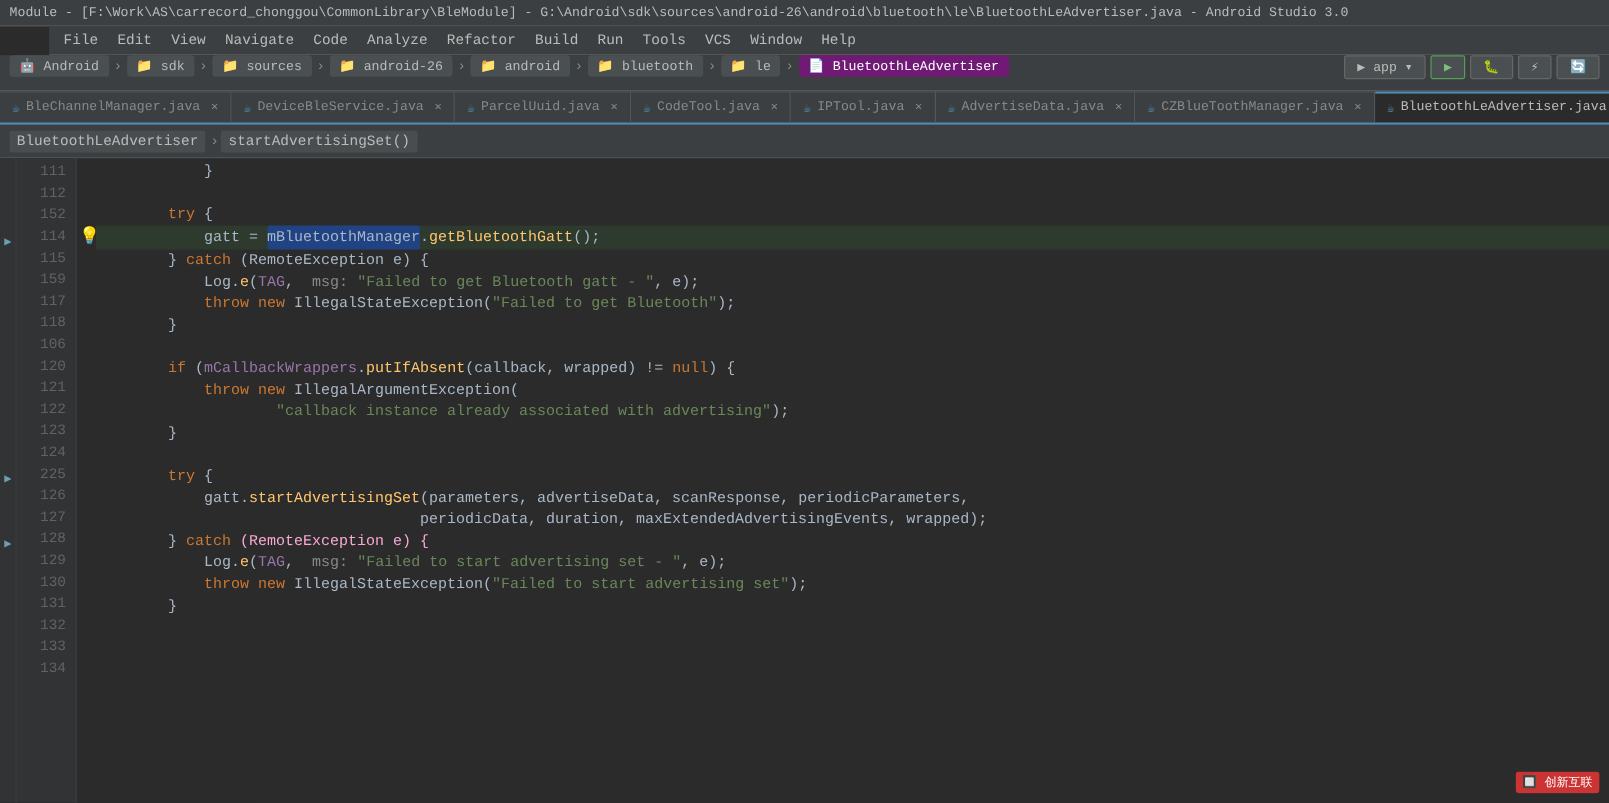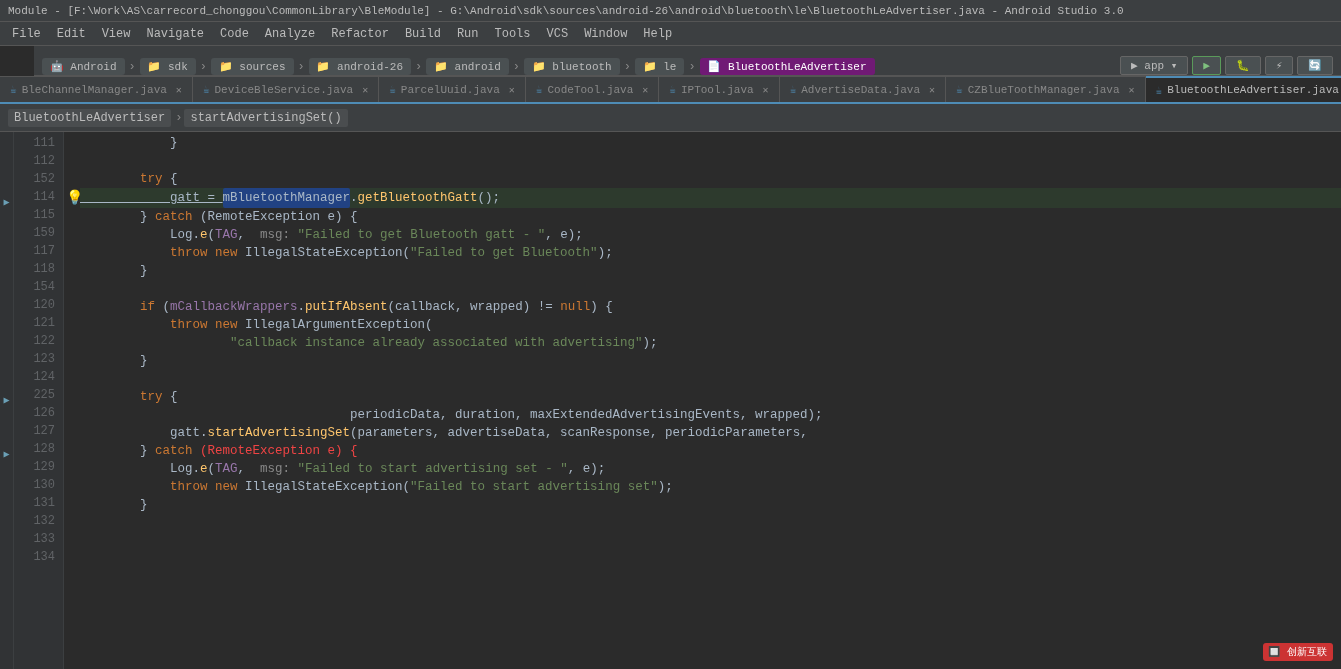--- a/index.html
+++ b/index.html
@@ -28,38 +28,38 @@
     }
 
     
     #menu-bar {
       background: #3c3f41;
       display: flex;
       align-items: center;
       height: 24px;
       border-bottom: 1px solid #555;
       padding: 0 4px;
+      margin-left: 41px;
     }
     .menu-item {
       color: #bbbbbb;
       font-size: 12px;
       padding: 2px 8px;
       cursor: pointer;
     }
 
     
     #nav-bar {
       background: #3c3f41;
       display: flex;
-      align-items: flex-end;
+      align-items: flex-start;
       height: 30px;
       border-bottom: 1px solid #555;
       padding: 0 8px;
       gap: 4px;
-      margin-left: 34px;
     }
     .nav-breadcrumb {
       display: flex;
       align-items: center;
       gap: 2px;
       font-size: 12px;
     }
     .nav-breadcrumb-item {
       background: #4a5052;
       color: #bbbbbb;
@@ -329,21 +329,21 @@
 
   <div id="line-numbers">
     <div>111</div>
     <div>112</div>
     <div>152</div>
     <div>114</div>
     <div>115</div>
     <div>159</div>
     <div>117</div>
     <div>118</div>
-    <div>154</div>
+    <div>106</div>
     <div>120</div>
     <div>121</div>
     <div>122</div>
     <div>123</div>
     <div>124</div>
     <div>225</div>
     <div>126</div>
     <div>127</div>
     <div>128</div>
     <div>129</div>
@@ -358,21 +358,21 @@
 
     <div class="code-line">
       <span style="color:#a9b7c6;">            }</span>
     </div>
     <div class="code-line">&nbsp;</div>
     <div class="code-line">
       <span style="color:#a9b7c6;">        </span><span class="kw">try</span><span style="color:#a9b7c6;"> {</span>
     </div>
     <div class="code-line" style="background:#2d3a2d; position:relative;">
       <span style="position:absolute; left:-14px; color:#f0c040; font-size:14px;">💡</span>
-      <span style="color:#a9b7c6;text-decoration:underline;">            gatt = </span><span class="selected">mBluetoothManager</span><span style="color:#a9b7c6;">.</span><span class="method">getBluetoothGatt</span><span style="color:#a9b7c6;">();</span>
+      <span style="color:#a9b7c6;">            gatt = </span><span class="selected">mBluetoothManager</span><span style="color:#a9b7c6;">.</span><span class="method">getBluetoothGatt</span><span style="color:#a9b7c6;">();</span>
     </div>
     <div class="code-line">
       <span style="color:#a9b7c6;">        } </span><span class="kw">catch</span><span style="color:#a9b7c6;"> (</span><span style="color:#a9b7c6;">RemoteException e) {</span>
     </div>
     <div class="code-line">
       <span style="color:#a9b7c6;">            </span><span style="color:#a9b7c6;">Log.</span><span class="method">e</span><span style="color:#a9b7c6;">(</span><span style="color:#9876aa;">TAG</span><span style="color:#a9b7c6;">, </span><span style="color:#888888;"> msg: </span><span class="string">"Failed to get Bluetooth gatt - "</span><span style="color:#a9b7c6;">, e);</span>
     </div>
     <div class="code-line">
       <span style="color:#a9b7c6;">            </span><span class="kw">throw</span><span style="color:#a9b7c6;"> </span><span class="kw">new</span><span style="color:#a9b7c6;"> IllegalStateException(</span><span class="string">"Failed to get Bluetooth"</span><span style="color:#a9b7c6;">);</span>
     </div>
@@ -390,27 +390,27 @@
       <span style="color:#a9b7c6;">                    </span><span class="string">"callback instance already associated with advertising"</span><span style="color:#a9b7c6;">);</span>
     </div>
     <div class="code-line">
       <span style="color:#a9b7c6;">        }</span>
     </div>
     <div class="code-line">&nbsp;</div>
     <div class="code-line">
       <span style="color:#a9b7c6;">        </span><span class="kw">try</span><span style="color:#a9b7c6;"> {</span>
     </div>
     <div class="code-line">
+      <span style="color:#a9b7c6;">            gatt.</span><span class="method">startAdvertisingSet</span><span style="color:#a9b7c6;">(parameters, advertiseData, scanResponse, periodicParameters,</span>
+    </div>
+    <div class="code-line">
       <span style="color:#a9b7c6;">                                    periodicData, duration, maxExtendedAdvertisingEvents, wrapped);</span>
     </div>
     <div class="code-line">
-      <span style="color:#a9b7c6;">            gatt.</span><span class="method">startAdvertisingSet</span><span style="color:#a9b7c6;">(parameters, advertiseData, scanResponse, periodicParameters,</span>
-    </div>
-    <div class="code-line">
-      <span style="color:#a9b7c6;">        } </span><span class="kw">catch</span><span style="color:#ef4444;"> (RemoteException e) {</span>
+      <span style="color:#a9b7c6;">        } </span><span class="kw">catch</span><span style="color:#f9a8d4;"> (RemoteException e) {</span>
     </div>
     <div class="code-line">
       <span style="color:#a9b7c6;">            Log.</span><span class="method">e</span><span style="color:#a9b7c6;">(</span><span style="color:#9876aa;">TAG</span><span style="color:#a9b7c6;">, </span><span style="color:#888888;"> msg: </span><span class="string">"Failed to start advertising set - "</span><span style="color:#a9b7c6;">, e);</span>
     </div>
     <div class="code-line">
       <span style="color:#a9b7c6;">            </span><span class="kw">throw</span><span style="color:#a9b7c6;"> </span><span class="kw">new</span><span style="color:#a9b7c6;"> IllegalStateException(</span><span class="string">"Failed to start advertising set"</span><span style="color:#a9b7c6;">);</span>
     </div>
     <div class="code-line">
       <span style="color:#a9b7c6;">        }</span>
     </div>

